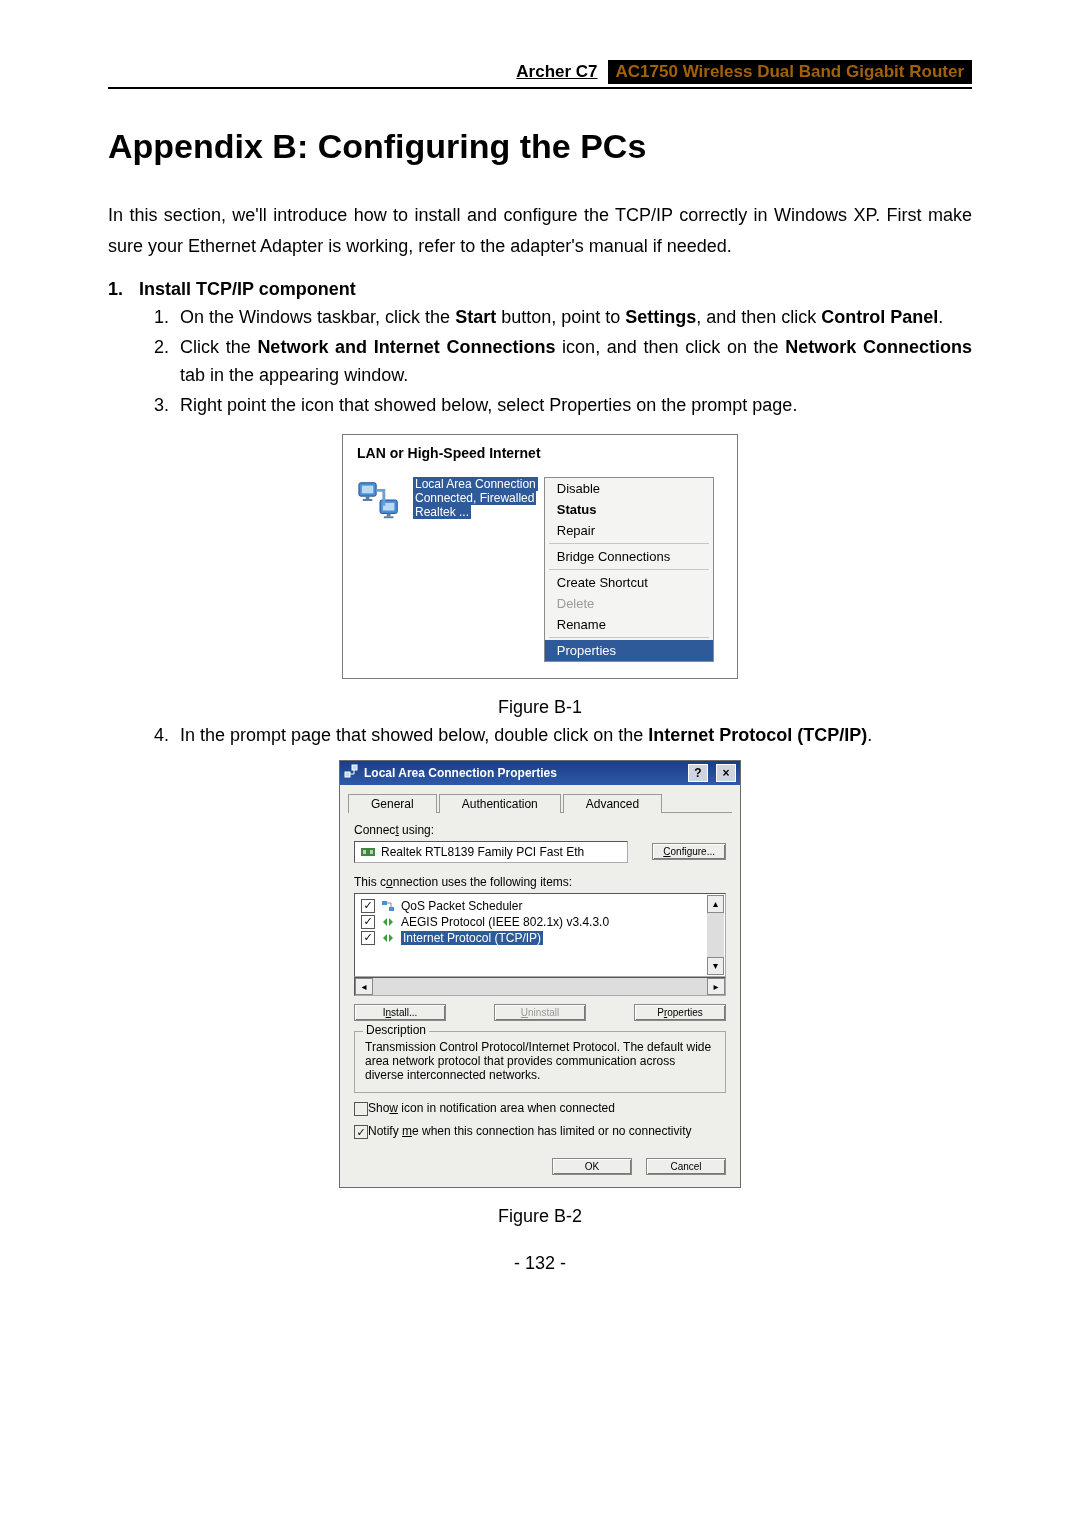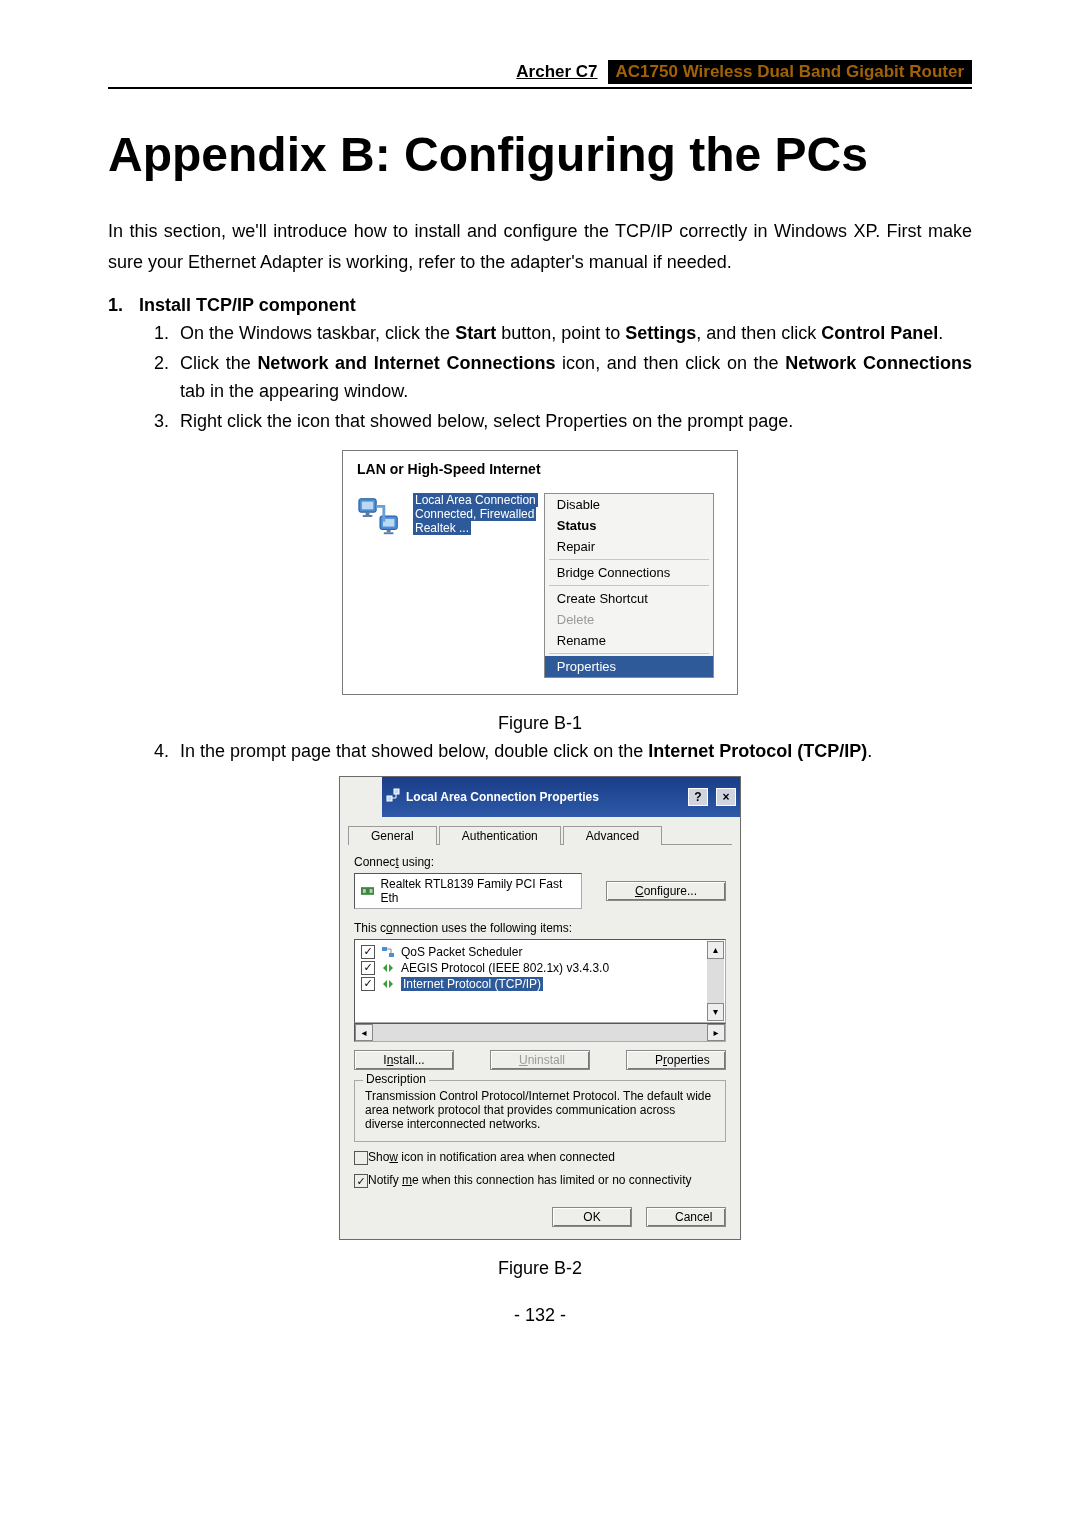--- a/index.html
+++ b/index.html
@@ -27,21 +27,21 @@
   .header-left {
     padding: 2px 4px 0 0;
     text-decoration: underline;
   }
   .header-right {
     background: #000;
     color: #a16207;
     padding: 2px 8px;
   }
   h1.title {
-    font-size: 48px;
+    font-size: 34px;
     font-weight: bold;
     margin: 38px 0 34px 0;
   }
   .intro {
     font-size: 18px;
     line-height: 1.7;
     text-align: justify;
   }
   .sect-head {
     font-size: 18px;
@@ -116,23 +116,22 @@
     background:#eeeeea;
     font-family: Tahoma, sans-serif;
     font-size: 12px;
   }
   .dlg .titlebar {
     background: linear-gradient(#1a3d88,#2e5aa8);
     color:#fff;
     font-weight:bold;
     display:flex;
     align-items:center;
-    padding: 11px 4px;
+    padding: 3px 4px;
     gap:6px;
-    margin-left:42px;
   }
   .titlebar .spacer { flex:1; }
   .titlebar .wbtn {
     width:18px; height:16px; background:#cfd4e0; color:#000;
     display:flex; align-items:center; justify-content:center;
     font-size:12px; border:1px solid #fff; margin-left:2px;
     font-weight:bold;
   }
   .dlg .tabs {
     display:flex; margin: 8px 8px 0 8px;
@@ -154,23 +153,23 @@
     flex:1;
     border:1px inset #aaa;
     background:#fff;
     padding:3px 6px;
     display:flex; align-items:center; gap:6px;
   }
   .dlg button.winbtn {
     background:#eeeeea;
     border:1px solid #888;
     box-shadow: inset 1px 1px #fff, inset -1px -1px #777;
-    padding: 2px 28px;
+    padding: 2px 10px;
     font-family: Tahoma, sans-serif;
-    font-size:12px;
+    font-size:10px;
   }
   .dlg button.winbtn[disabled] { color:#9a9a9a; }
   .items-box {
     border:1px inset #aaa;
     background:#fff;
     padding: 4px 2px;
     height: 74px;
     position:relative;
     margin-top:4px;
   }
@@ -200,21 +199,21 @@
     display:flex; border:1px inset #aaa; background:#ddd;
   }
   .hscroll .arr {
     width:16px; background:#eee; border:1px solid #888;
     display:flex; align-items:center; justify-content:center; font-size:10px;
   }
   .hscroll .track { flex:1; }
   .btn-row {
     display:flex; gap:18px; margin-top:8px; justify-content:space-between;
   }
-  .btn-row button.winbtn { width:100px; }
+  .btn-row button.winbtn { width:92px; }
   .desc-box {
     margin-top:10px;
     border:1px solid #a8a8a8;
     padding: 8px 10px 10px 10px;
     position:relative;
   }
   .desc-box .legend {
     position:absolute; top:-9px; left:8px; background:#eeeeea; padding:0 3px;
   }
   .chk-row {
@@ -253,21 +252,21 @@
     <span>Install TCP/IP component</span>
   </div>
 
   <ol class="steps">
     <li>
       <span>On the Windows taskbar, click the </span><span class="b">Start</span><span> button, point to </span><span class="b">Settings</span><span>, and then click </span><span class="b">Control Panel</span><span>.</span>
     </li>
     <li>
       <span>Click the </span><span class="b">Network and Internet Connections</span><span> icon, and then click on the </span><span class="b">Network Connections</span><span> tab in the appearing window.</span>
     </li>
-    <li>Right click the icon that showed below, select Properties on the prompt page.</li>
+    <li>Right point the icon that showed below, select Properties on the prompt page.</li>
   </ol>
 
   <div class="fig-b1-wrap">
     <div class="fig-b1-box">
       <div class="group-label">LAN or High-Speed Internet</div>
       <div class="fig-b1-inner">
         <div class="conn-icon">
           <svg viewBox="0 0 48 48">
             <rect x="2" y="6" width="18" height="14" rx="2" fill="#4a8ed8" stroke="#1d4f90"></rect>
             <rect x="5" y="9" width="12" height="8" fill="#bcd9f4"></rect>

